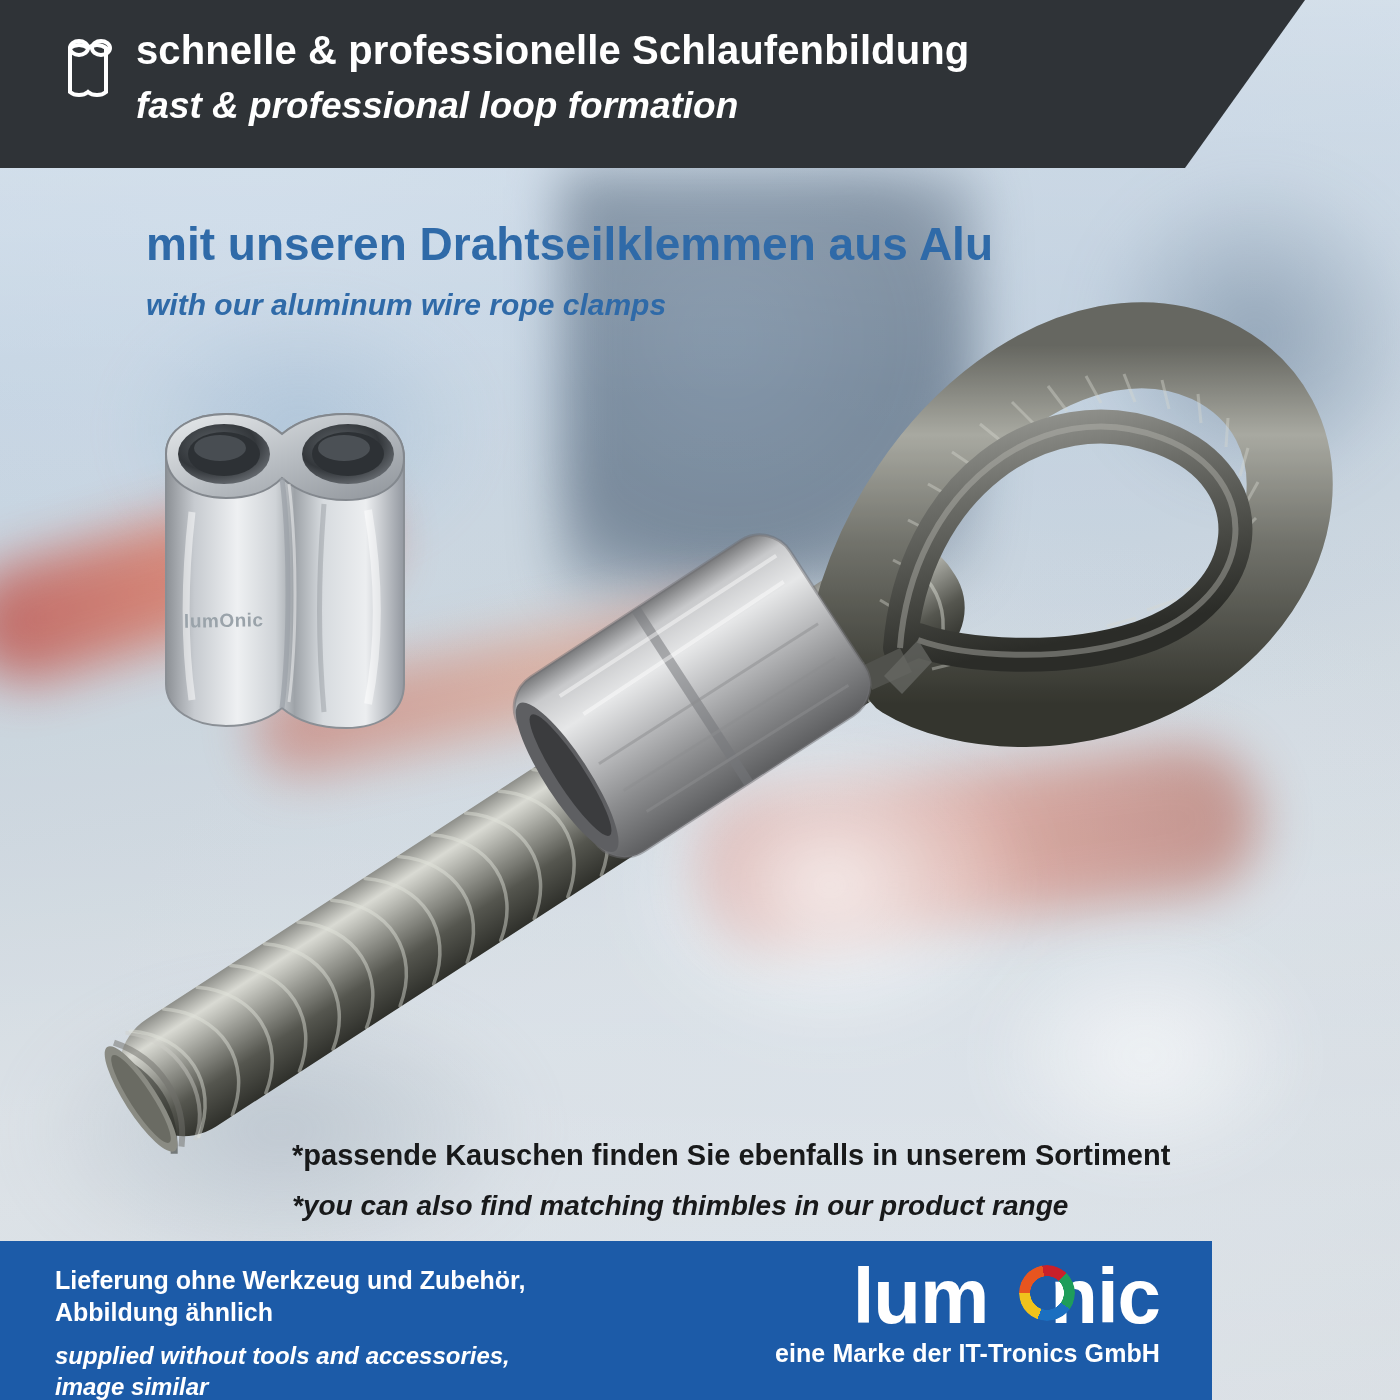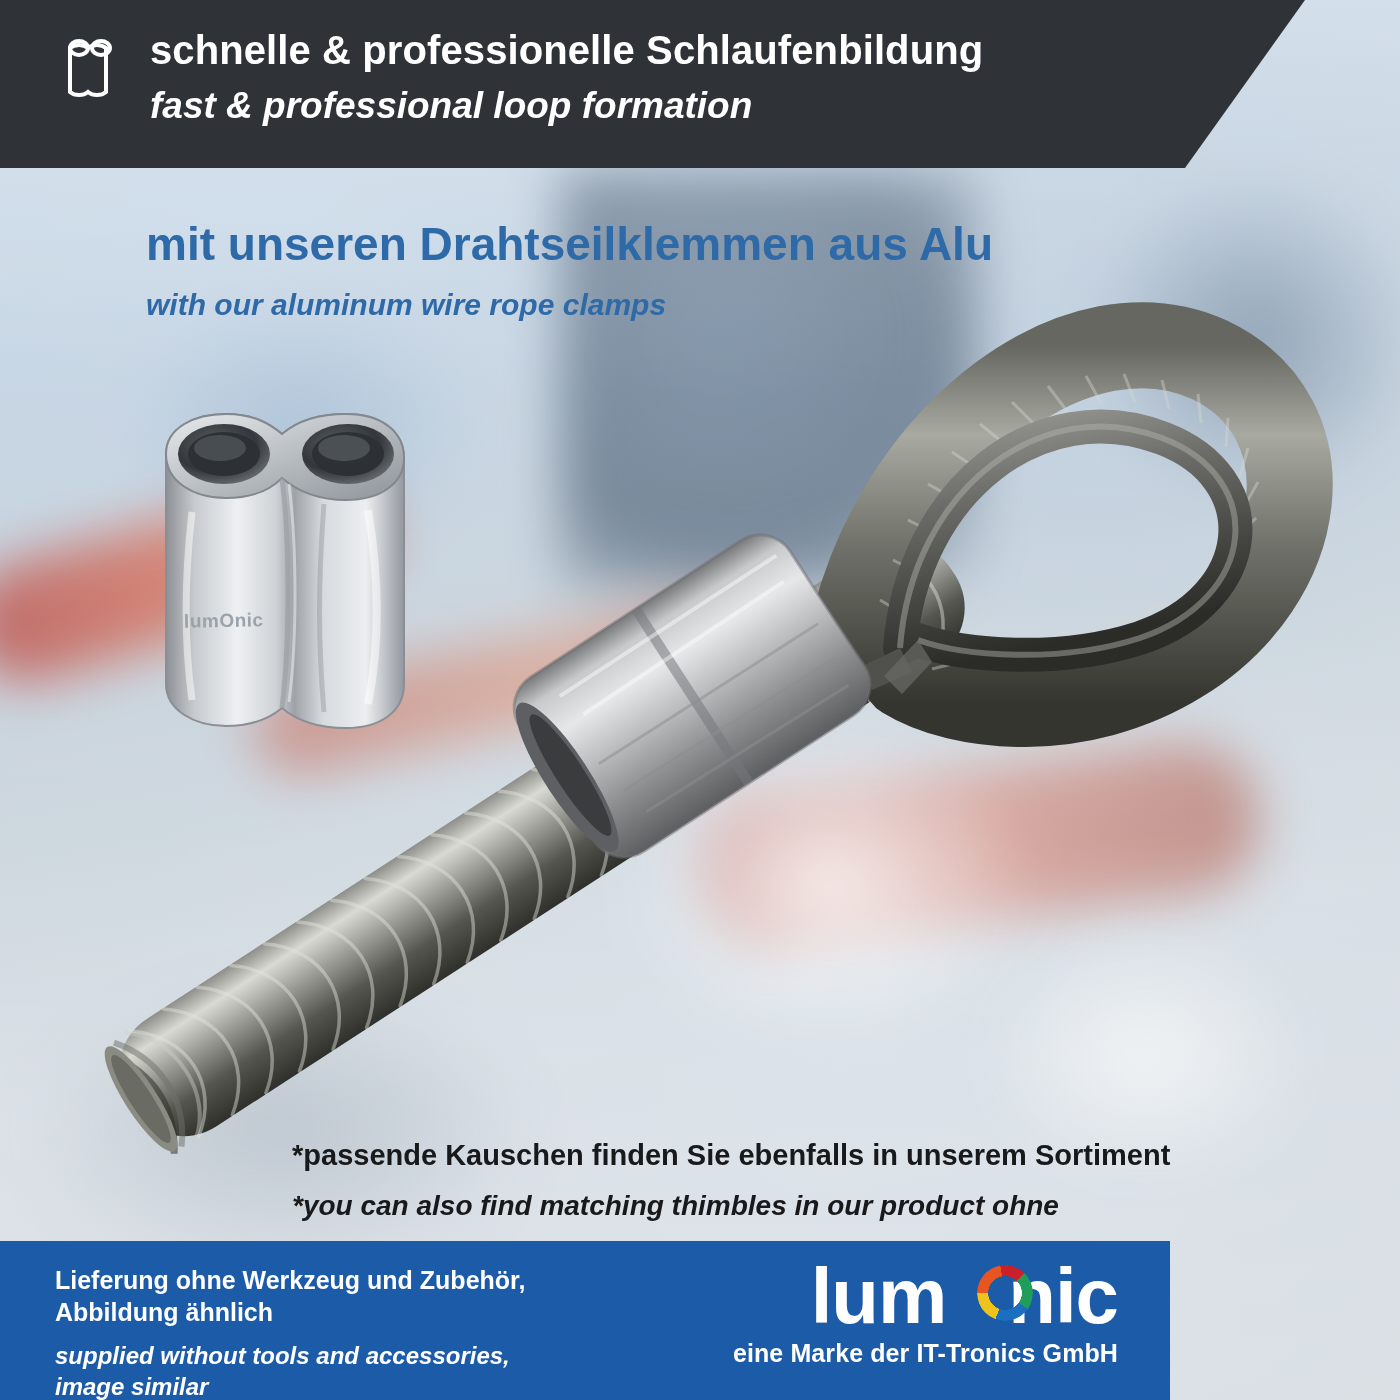--- a/index.html
+++ b/index.html
@@ -112,21 +112,21 @@
     background: #2f3337;
     clip-path: polygon(0 0, 1305px 0, 1185px 168px, 0 168px);
     color: #ffffff;
     z-index: 6;
   }
   .header-inner {
     position: absolute;
     left: 60px; top: 26px;
     display: flex;
     align-items: flex-start;
-    gap: 30px;
+    gap: 16px;
   }
   .clamp-icon {
     width: 60px; height: 78px;
     position: relative;
     flex: 0 0 auto;
     margin-top: 6px;
   }
   .header-texts { padding-top: 2px; }
   .header-line1 {
     font-size: 40px;
@@ -207,20 +207,21 @@
 
   
   .footer {
     position: absolute;
     left: 0; bottom: 0;
     width: 1170px;
     height: 159px;
     background: #1c5ba8;
     z-index: 7;
     color: #ffffff;
+    padding-left: 42px;
   }
   .footer-left {
     position: absolute;
     left: 55px; top: 23px;
     width: 640px;
   }
   .footer-de {
     font-size: 25px;
     font-weight: bold;
     line-height: 1.28;
@@ -507,21 +508,21 @@
 
       <path d="M34 120 C 26 190, 26 250, 34 308" fill="none" stroke="#ffffff" stroke-width="7" opacity=".5"></path>
       <path d="M210 118 C 222 190, 222 252, 210 312" fill="none" stroke="#ffffff" stroke-width="8" opacity=".5"></path>
       <path d="M166 112 C 160 190, 160 250, 166 320" fill="none" stroke="#7f848a" stroke-width="5" opacity=".35"></path>
     </svg>
     <div class="sleeve-brand">lumOnic</div>
   </div>
 
   <div class="notes">
     <div class="note-de">*passende Kauschen finden Sie ebenfalls in unserem Sortiment</div>
-    <div class="note-en">*you can also find matching thimbles in our product ohne</div>
+    <div class="note-en">*you can also find matching thimbles in our product range</div>
   </div>
 
   <div class="footer">
     <div class="footer-left">
       <div class="footer-de">
         <div>Lieferung ohne Werkzeug und Zubehör,</div>
         <div>Abbildung ähnlich</div>
       </div>
       <div class="footer-en">
         <div>supplied without tools and accessories,</div>

